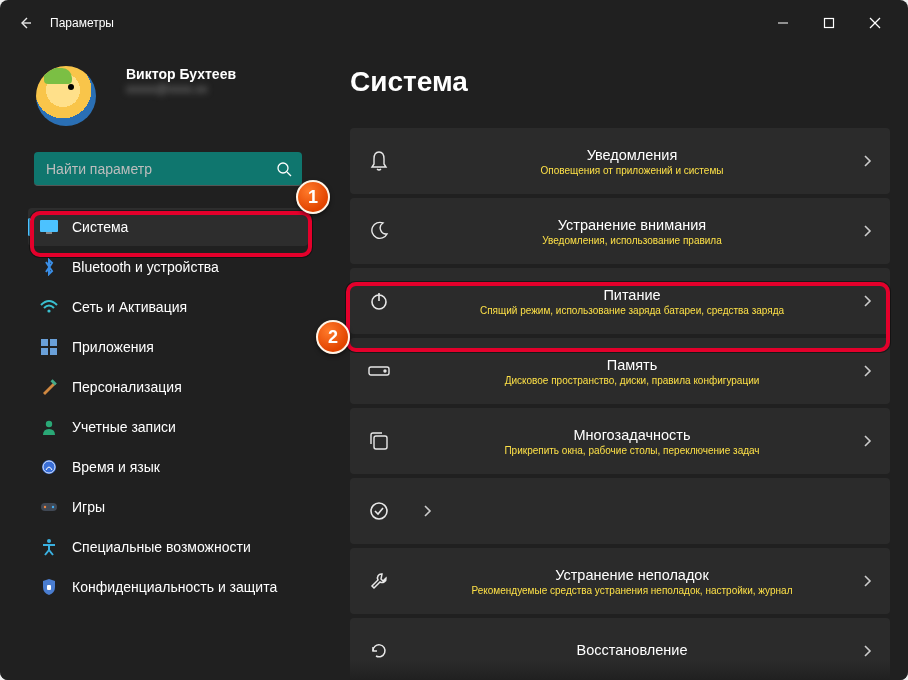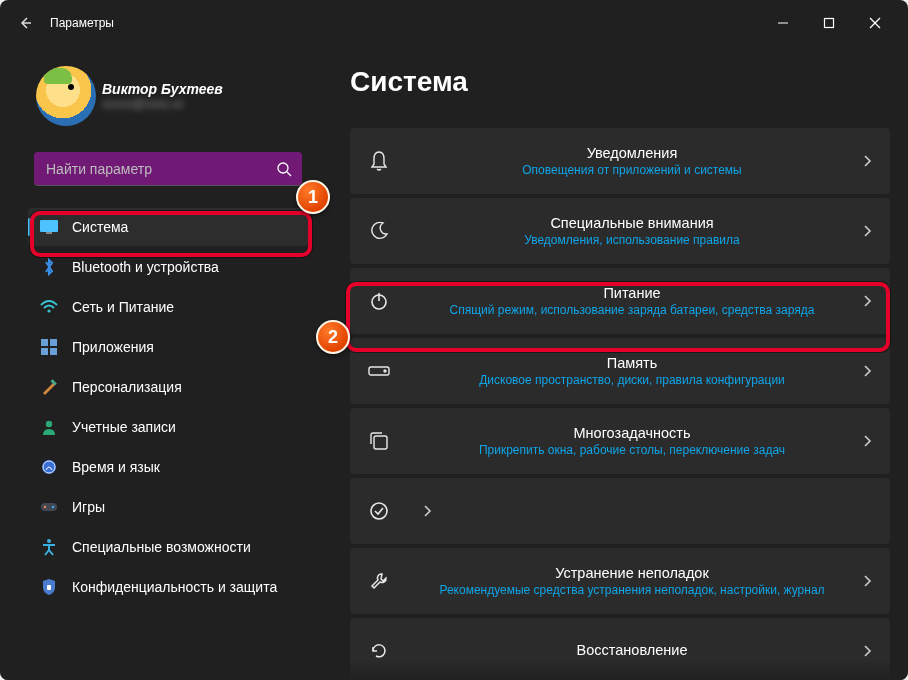--- a/index.html
+++ b/index.html
@@ -20,38 +20,38 @@
   .back-btn { width: 30px; height: 30px; display:flex; align-items:center; justify-content:center; color:#fff; opacity:.9; cursor:pointer; }
   .title-label { font-size: 12px; margin-left: 10px; }
   .win-controls { margin-left: auto; display:flex; gap: 0; }
   .win-btn { width: 46px; height: 46px; display:flex; align-items:center; justify-content:center; cursor:pointer; }
   .win-btn svg { stroke:#fff; }
 
   .body { position:absolute; top:46px; left:0; right:0; bottom:0; display:flex; }
 
   .sidebar { width: 318px; padding: 20px 10px 0 28px; flex-shrink:0; overflow:hidden; }
 
-  .profile { display:flex; align-items:center; gap: 6px; margin-bottom: 26px; padding-left: 8px; font-style: italic; }
+  .profile { display:flex; align-items:flex-start; gap: 30px; margin-bottom: 26px; padding-left: 8px; }
   .avatar {
     width: 60px; height: 60px; border-radius: 50%;
     background: radial-gradient(circle at 45% 40%, #ffe08a 0 35%, #f9c54a 35% 58%, #2a6fb4 58% 100%);
     position: relative; overflow:hidden; flex-shrink:0;
   }
   .avatar::after{
     content:""; position:absolute; left:32px; top:18px; width:6px; height:6px; border-radius:50%; background:#000;
   }
   .avatar::before{
     content:""; position:absolute; left:8px; top:2px; width:28px; height:16px; background:#7bbf44; border-radius:4px 10px 4px 4px;
   }
   .profile-name { font-size: 14px; font-weight:600; }
   .profile-email { font-size: 12px; color:#888; filter: blur(3px); user-select:none; }
 
   .search {
     display:flex; align-items:center;
-    background: #701a75;
+    background: #0f766e;
     border-bottom: 1px solid #555;
     border-radius: 4px;
     height: 34px;
     padding: 0 10px 0 12px;
     margin: 0 6px 22px 6px;
   }
   .search input {
     flex:1; background:transparent; border:none; outline:none; color:#fff; font-size:14px;
   }
   .search input::placeholder { color:#bdbdbd; }
@@ -80,21 +80,21 @@
     background:#2b2b2b;
     border-radius: 4px;
     height: 66px;
     display:flex; align-items:center;
     padding: 0 18px;
     cursor:pointer;
   }
   .card-icon { width:22px; height:22px; display:flex; align-items:center; justify-content:center; margin-right: 22px; flex-shrink:0; }
   .card-text { flex:1; min-width:0;text-align:center; }
   .card-title { font-size: 14.5px; }
-  .card-sub { font-size: 12px; color:#0ea5e9; margin-top: 2px; white-space:nowrap; overflow:hidden; text-overflow:ellipsis; }
+  .card-sub { font-size: 10px; color:#fde047; margin-top: 2px; white-space:nowrap; overflow:hidden; text-overflow:ellipsis; }
   .chevron { margin-left: 10px; }
 
   
   .hl {
     position:absolute; border:4px solid #e4002b; border-radius:10px; pointer-events:none;
     box-shadow: 0 0 0 1px rgba(0,0,0,.4);
   }
   .badge {
     position:absolute; width:34px; height:34px; border-radius:50%;
     background: radial-gradient(circle at 35% 30%, #ff7a2a, #e24400 70%);
@@ -183,21 +183,21 @@
           <span>Bluetooth и устройства</span>
         </div>
         <div class="nav-item">
           <span class="nav-icon">
               <svg width="18" height="14" viewBox="0 0 18 14">
                 <path d="M1 5 Q9 -3 17 5" fill="none" stroke="#3ac0d0" stroke-width="2"></path>
                 <path d="M4 8 Q9 3 14 8" fill="none" stroke="#3ac0d0" stroke-width="2"></path>
                 <circle cx="9" cy="11" r="1.6" fill="#3ac0d0"></circle>
               </svg>
             </span>
-          <span>Сеть и Питание</span>
+          <span>Сеть и Активация</span>
         </div>
         <div class="nav-item">
           <span class="nav-icon">
               <svg width="16" height="16" viewBox="0 0 16 16">
                 <rect x="0" y="0" width="7" height="7" fill="#6aa0d8"></rect>
                 <rect x="9" y="0" width="7" height="7" fill="#6aa0d8"></rect>
                 <rect x="0" y="9" width="7" height="7" fill="#6aa0d8"></rect>
                 <rect x="9" y="9" width="7" height="7" fill="#6aa0d8"></rect>
               </svg>
             </span>
@@ -283,21 +283,21 @@
             </svg>
         </div>
 
         <div class="card">
           <span class="card-icon">
               <svg width="20" height="20" viewBox="0 0 20 20" fill="none" stroke="#e8e8e8" stroke-width="1.4">
                 <path d="M14 2 A8 8 0 1 0 18 13 A6 6 0 0 1 14 2 Z"></path>
               </svg>
             </span>
           <div class="card-text">
-            <div class="card-title">Специальные внимания</div>
+            <div class="card-title">Устранение внимания</div>
             <div class="card-sub">Уведомления, использование правила</div>
           </div>
           <svg class="chevron" width="10" height="14" viewBox="0 0 10 14">
               <path d="M3 2 L8 7 L3 12" fill="none" stroke="#ccc" stroke-width="1.6"></path>
             </svg>
         </div>
 
         <div class="card">
           <span class="card-icon">
               <svg width="20" height="20" viewBox="0 0 20 20" fill="none" stroke="#e8e8e8" stroke-width="1.6">

